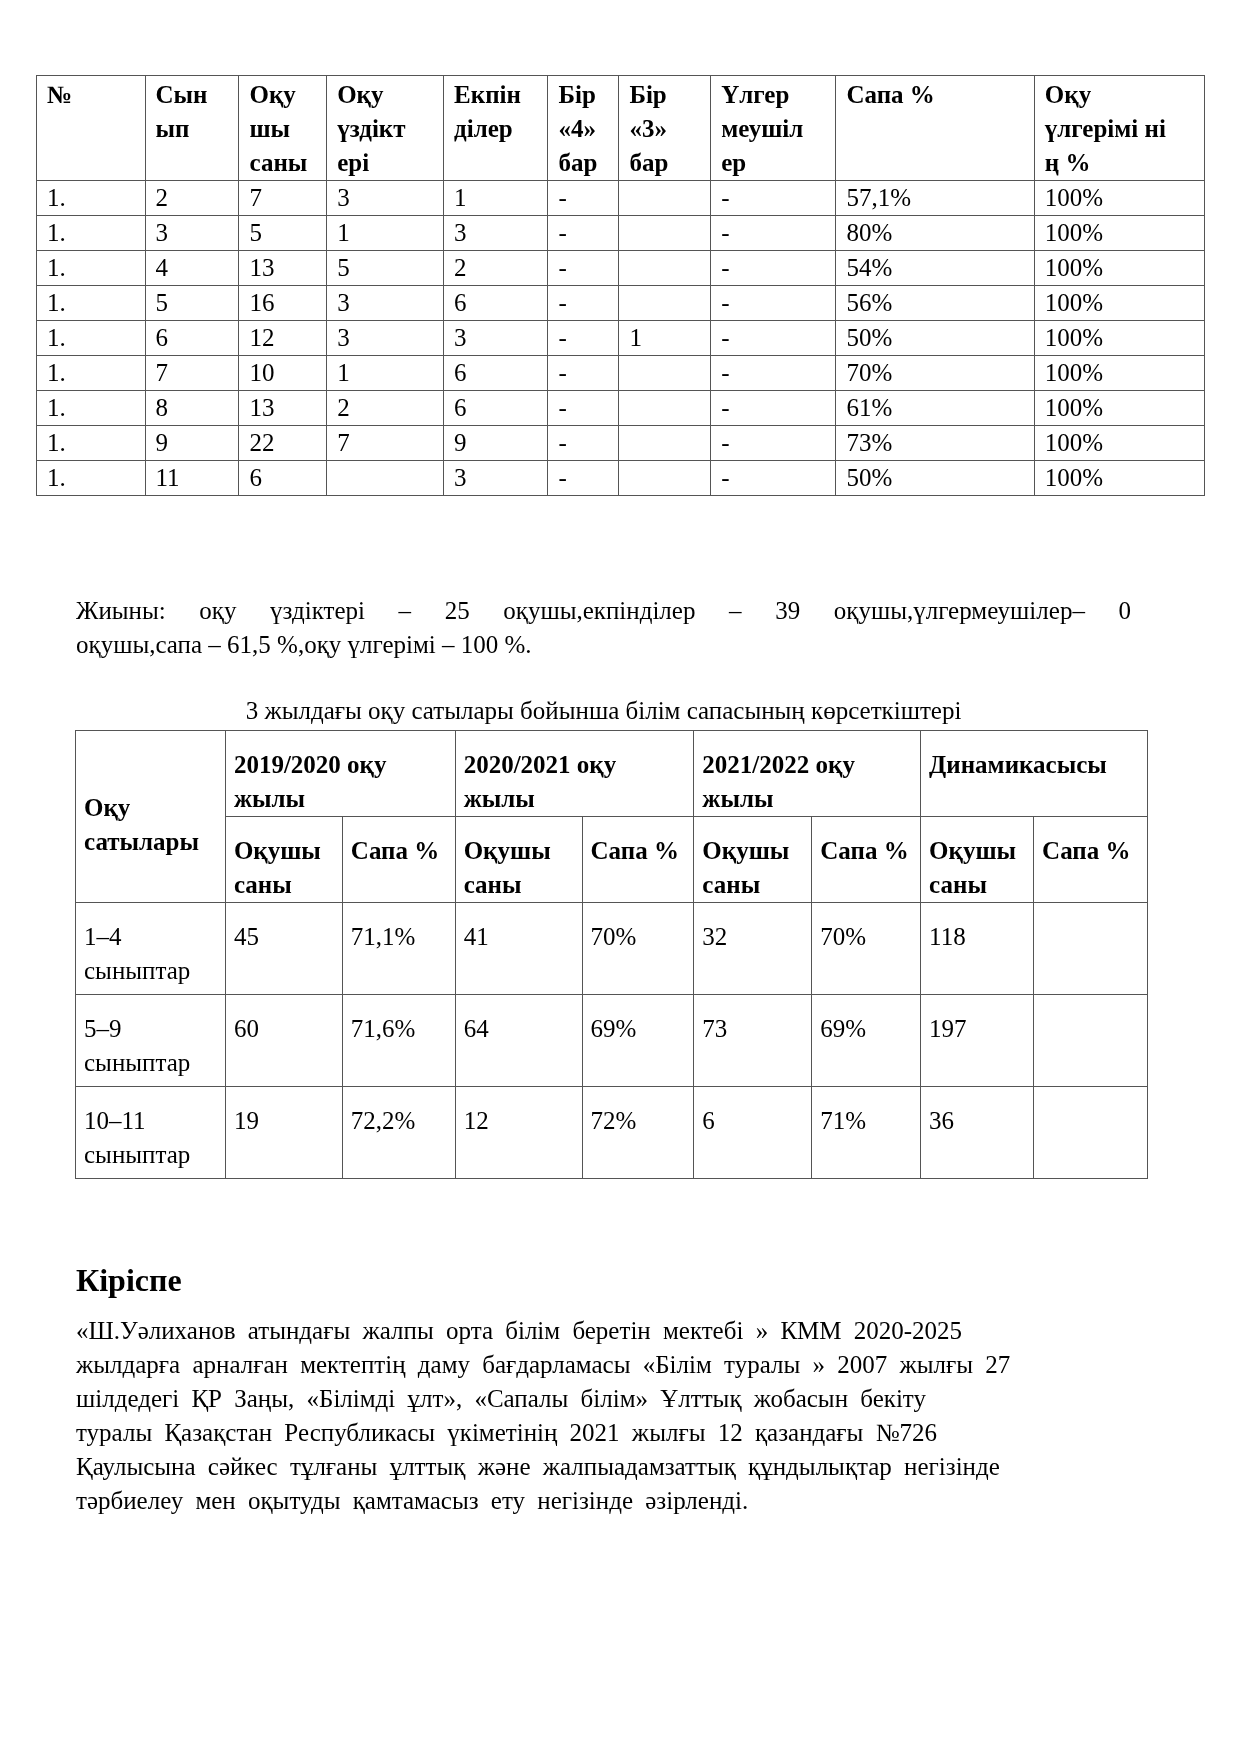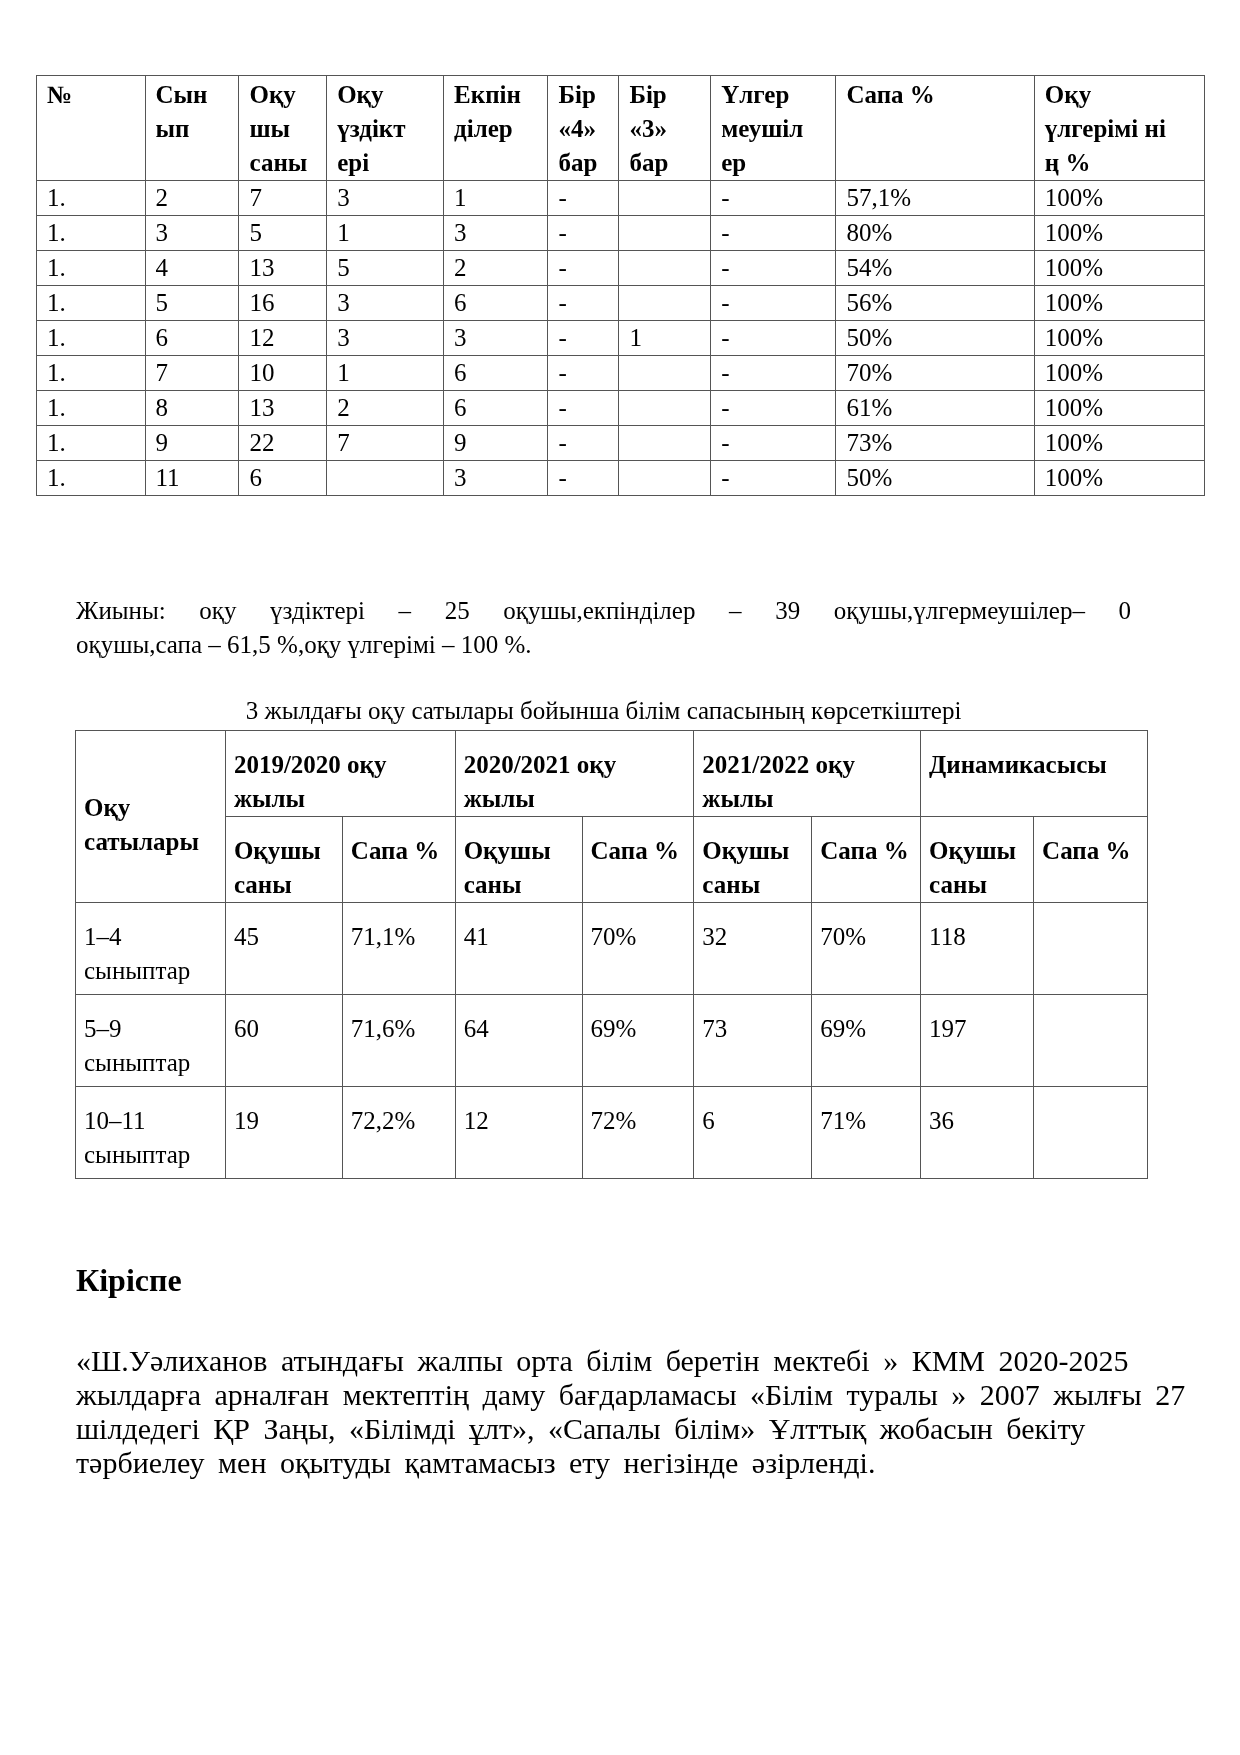--- a/index.html
+++ b/index.html
@@ -16,21 +16,21 @@
              text-align: justify; text-align-last: left; }
   .summary .l1 { display: block; text-align: justify; text-align-last: justify; }
   .t2title { position: absolute; left: 76px; top: 694px; width: 1055px; text-align: center;
              font-weight: normal; font-size: 25px; line-height: 34px; }
   #t2 { left: 75px; top: 730px; width: 1073px; }
   #t2 th, #t2 td { padding: 17px 8px 0 8px; }
   #t2 .hdr1 { height: 72px; }
   #t2 .hdr2 { height: 72px; }
   #t2 td { height: 74px; }
   .h-intro { position: absolute; left: 76px; top: 1263px; font-weight: bold; font-size: 32px; line-height: 34px; }
-  .para { position: absolute; left: 76px; top: 1314px; width: 1075px; font-size: 30px; line-height: 34px; margin-top: 30px; }
+  .para { position: absolute; left: 76px; top: 1314px; width: 1075px; font-size: 25px; line-height: 34px; }
   .para span { display: block; white-space: nowrap; word-spacing: 6px; }
 </style>
 </head>
 <body>
 
 <table id="t1">
   <colgroup>
     <col style="width:104px">
       <col style="width:90px">
       <col style="width:84px">
@@ -242,14 +242,16 @@
     </tr>
   </tbody>
 </table>
 
 <div class="h-intro">Кіріспе</div>
 
 <div class="para">
   <span>«Ш.Уәлиханов атындағы жалпы орта білім беретін мектебі » КММ 2020-2025</span>
   <span>жылдарға арналған мектептің даму бағдарламасы «Білім туралы » 2007 жылғы 27</span>
   <span>шілдедегі ҚР Заңы, «Білімді ұлт», «Сапалы білім» Ұлттық жобасын бекіту</span>
+  <span>туралы Қазақстан Республикасы үкіметінің 2021 жылғы 12 қазандағы №726</span>
+  <span>Қаулысына сәйкес тұлғаны ұлттық және жалпыадамзаттық құндылықтар негізінде</span>
   <span>тәрбиелеу мен оқытуды қамтамасыз ету негізінде әзірленді.</span>
 </div>
 
 </body></html>

